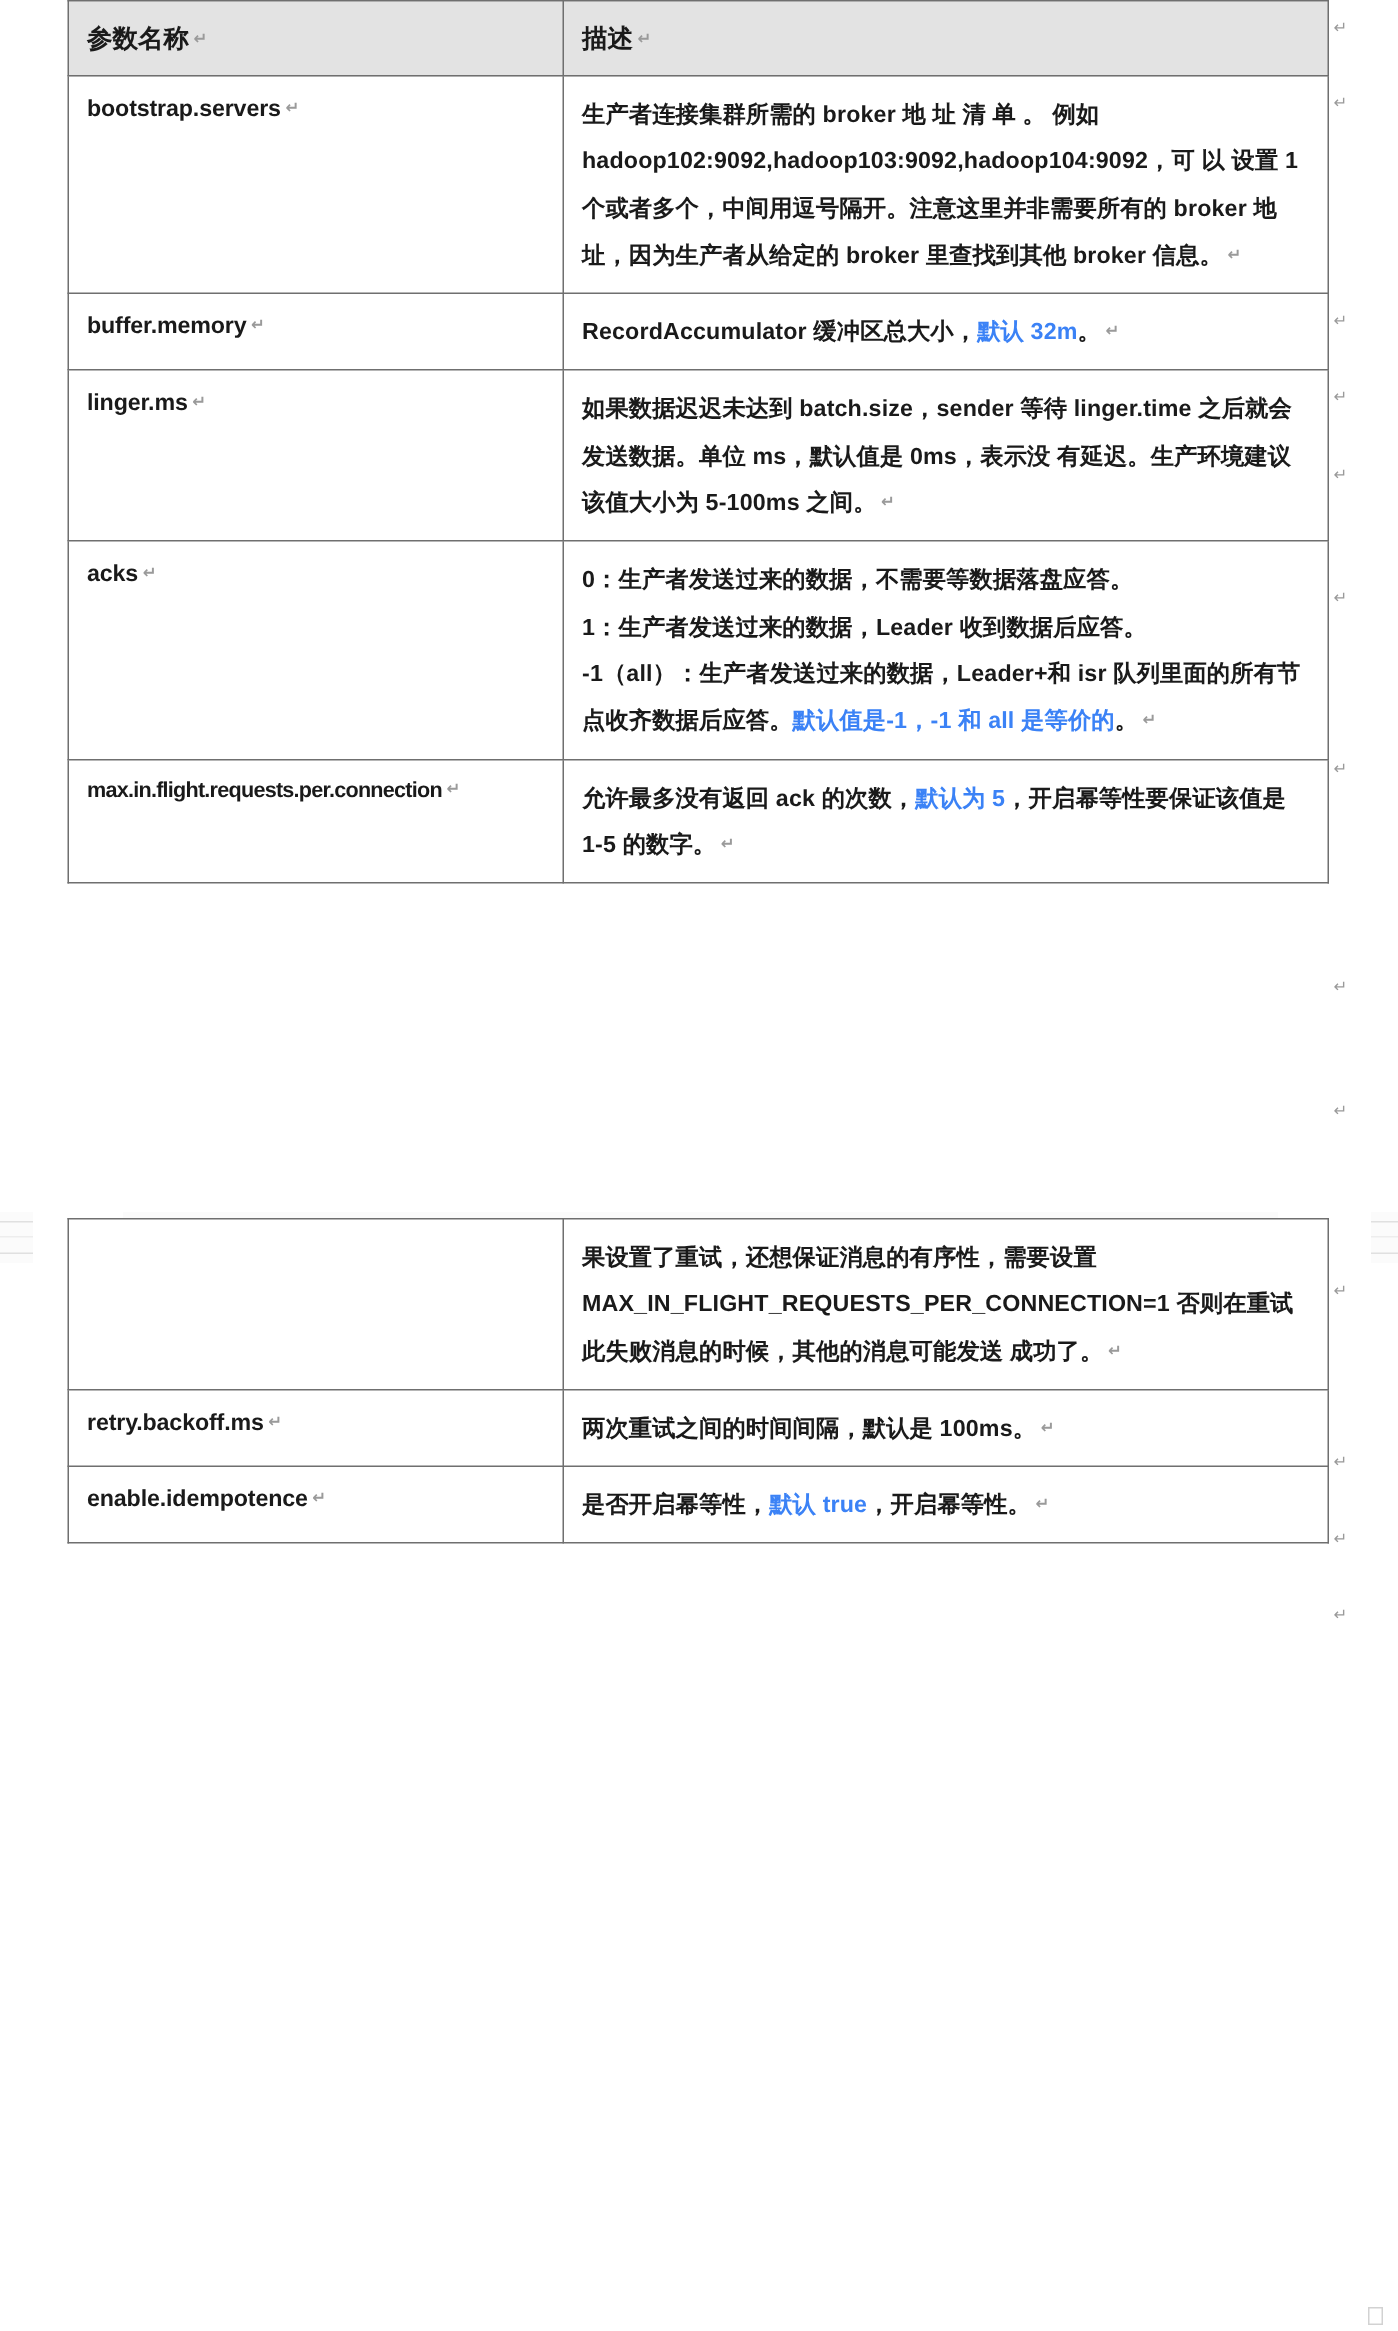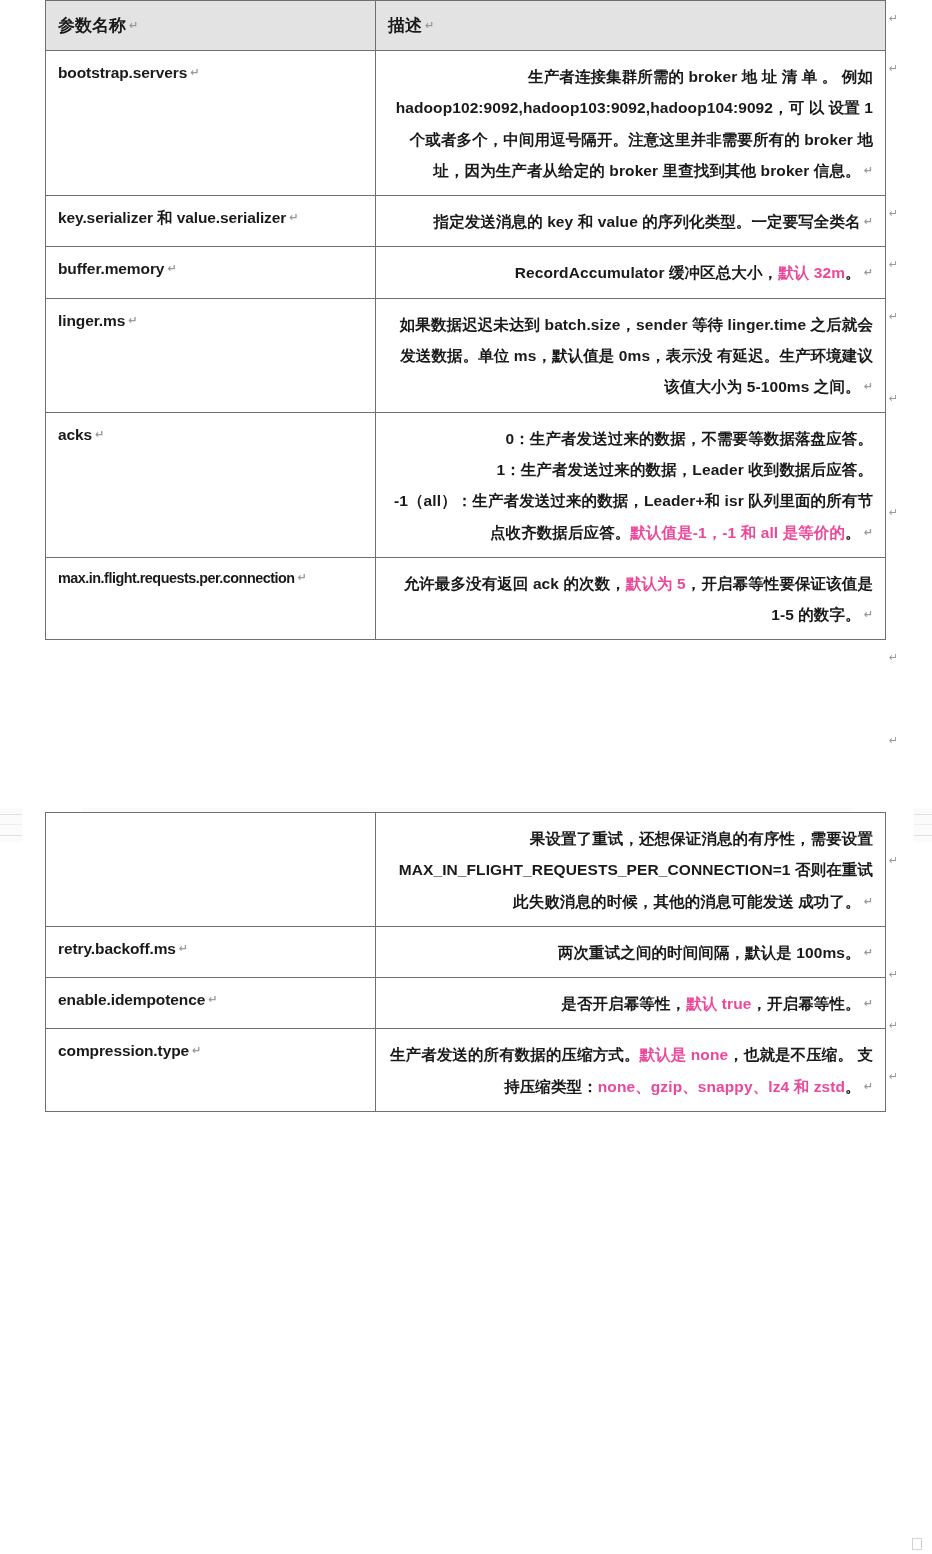--- a/index.html
+++ b/index.html
@@ -58,24 +58,23 @@
   }
   .param.tight {
     font-size: 14.4px;
     letter-spacing: -0.5px;
   }
 
   .desc {
     font-size: 15.5px;
     line-height: 2.02;
     letter-spacing: 0.1px;
-    text-align: right;
-  }
-
-  .red { color: #ec4899; }
+  }
+
+  .red { color: #3b82f6; }
 
   
   .pil {
     color: #9a9a9a;
     font-size: 11px;
     vertical-align: 2px;
     padding-left: 3px;
     font-family: "DejaVu Sans", sans-serif;
   }
   .outer-pils {
@@ -152,28 +151,20 @@
         <tr>
           <td>
             <div class="param">bootstrap.servers<span class="pil">↵</span></div>
           </td>
           <td>
             <div class="desc"><span>生产者连接集群所需的 broker 地 址 清 单 。 例如 hadoop102:9092,hadoop103:9092,hadoop104:9092，可 以 设置 1 个或者多个，中间用逗号隔开。注意这里并非需要所有的 broker 地址，因为生产者从给定的 broker 里查找到其他 broker 信息。</span><span class="pil">↵</span></div>
           </td>
         </tr>
         <tr>
           <td>
-            <div class="param">key.serializer 和 value.serializer<span class="pil">↵</span></div>
-          </td>
-          <td>
-            <div class="desc"><span>指定发送消息的 key 和 value 的序列化类型。一定要写全类名</span><span class="pil">↵</span></div>
-          </td>
-        </tr>
-        <tr>
-          <td>
             <div class="param">buffer.memory<span class="pil">↵</span></div>
           </td>
           <td>
             <div class="desc"><span>RecordAccumulator 缓冲区总大小，</span><span class="red">默认 32m</span><span>。</span><span class="pil">↵</span></div>
           </td>
         </tr>
         <tr>
           <td>
             <div class="param">linger.ms<span class="pil">↵</span></div>
           </td>
@@ -230,28 +221,20 @@
           <td>
             <div class="desc"><span>两次重试之间的时间间隔，默认是 100ms。</span><span class="pil">↵</span></div>
           </td>
         </tr>
         <tr>
           <td>
             <div class="param">enable.idempotence<span class="pil">↵</span></div>
           </td>
           <td>
             <div class="desc"><span>是否开启幂等性，</span><span class="red">默认 true</span><span>，开启幂等性。</span><span class="pil">↵</span></div>
-          </td>
-        </tr>
-        <tr>
-          <td>
-            <div class="param">compression.type<span class="pil">↵</span></div>
-          </td>
-          <td>
-            <div class="desc"><span>生产者发送的所有数据的压缩方式。</span><span class="red">默认是 none</span><span>，也就是不压缩。 支持压缩类型：</span><span class="red">none、gzip、snappy、lz4 和 zstd</span><span>。</span><span class="pil">↵</span></div>
           </td>
         </tr>
       </tbody>
   </table>
 
   <div class="outer-pils" id="outer-pils">
       <div class="outer-pil" style="top: 12px;">↵</div>
       <div class="outer-pil" style="top: 62px;">↵</div>
       <div class="outer-pil" style="top: 207px;">↵</div>
       <div class="outer-pil" style="top: 258px;">↵</div>

